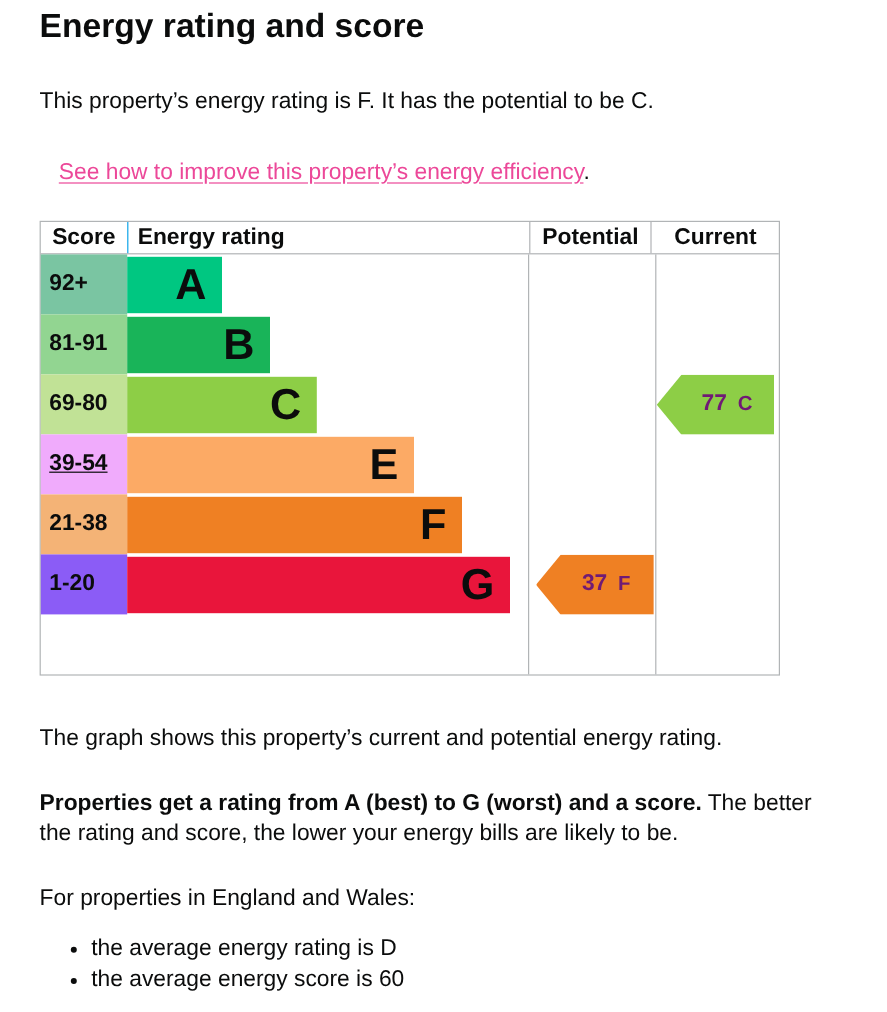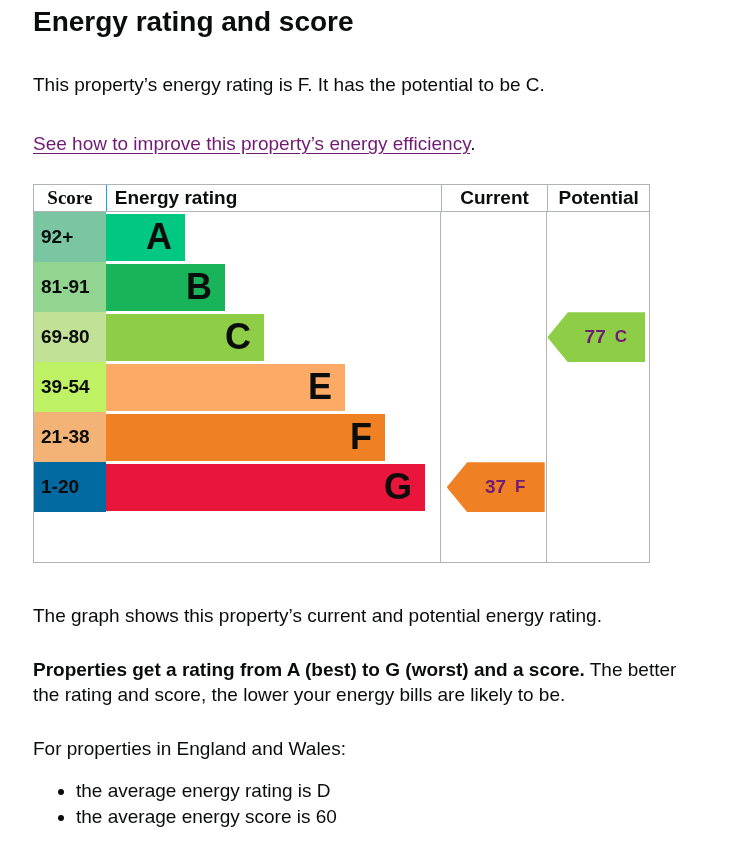--- a/index.html
+++ b/index.html
@@ -19,43 +19,44 @@
     margin-bottom: 34px;
   }
   .intro {
     font-size: 19px;
     line-height: 25px;
     margin-bottom: 34px;
     max-width: 660px;
   }
   .link-line { font-size: 19px; line-height: 25px; margin-bottom: 28px; }
   .improve-link {
-    color: #701a75;
+    color: #ec4899;
     text-decoration: underline;
     text-underline-offset: 3px;
     cursor: pointer;
+    margin-left: 16px;
   }
   .link-suffix { color: #0b0c0c; }
 
   
   .epc-table {
     width: 617px;
     border: 1px solid #b1b4b6;
     margin-bottom: 40px;
     background: #fff;
   }
   .epc-header {
     display: flex;
     height: 27px;
     border-bottom: 1px solid #b1b4b6;
     font-weight: 700;
     font-size: 19px;
   }
   .hcell { height: 100%; display: flex; align-items: center; justify-content: center; }
-  .hcell.h-score { width: 72px; font-family: Liberation Serif, serif; }
+  .hcell.h-score { width: 72px; }
   .hcell.h-rating { width: 336px; justify-content: flex-start; padding-left: 8px; border-left: 1px solid #0ea5e9; }
   .hcell.h-current { width: 107px; border-left: 1px solid #b1b4b6; }
   .hcell.h-potential { width: 102px; border-left: 1px solid #b1b4b6; }
 
   .epc-body { display: flex; height: 350px; }
   .left-block { width: 408px; border-right: 1px solid #b1b4b6; }
   .band-row { display: flex; height: 50px; align-items: center; }
   .band-score-cell {
     width: 72px; height: 50px;
     display: flex; align-items: center;
@@ -101,22 +102,22 @@
   <h1 class="page-title">Energy rating and score</h1>
 
   <p class="intro">This property’s energy rating is F. It has the potential to be C.</p>
 
   <p class="link-line"><a class="improve-link">See how to improve this property’s energy efficiency</a><span class="link-suffix">.</span></p>
 
   <div class="epc-table">
     <div class="epc-header">
       <div class="hcell h-score">Score</div>
       <div class="hcell h-rating">Energy rating</div>
+      <div class="hcell h-potential">Potential</div>
       <div class="hcell h-current">Current</div>
-      <div class="hcell h-potential">Potential</div>
     </div>
     <div class="epc-body">
       <div class="left-block">
           <div class="band-row">
     <div class="band-score-cell" style="background: rgb(122, 197, 162);">
       <span>92+</span>
     </div>
     <div class="band-bar" style="background: rgb(0, 199, 129); width: 79px;">
       <span class="band-letter">A</span>
     </div>
@@ -131,37 +132,37 @@
   </div>
           <div class="band-row">
     <div class="band-score-cell" style="background: rgb(193, 226, 150);">
       <span>69-80</span>
     </div>
     <div class="band-bar" style="background: rgb(141, 206, 70); width: 158px;">
       <span class="band-letter">C</span>
     </div>
   </div>
           <div class="band-row">
-    <div class="band-score-cell" style="background: #bef264;">
+    <div class="band-score-cell" style="background: #f0abfc; text-decoration: underline;">
       <span>39-54</span>
     </div>
     <div class="band-bar" style="background: rgb(252, 170, 101); width: 239px;">
       <span class="band-letter">E</span>
     </div>
   </div>
           <div class="band-row">
     <div class="band-score-cell" style="background: rgb(244, 179, 118); align-items: center;">
       <span>21-38</span>
     </div>
     <div class="band-bar" style="background: rgb(239, 128, 35); width: 279px;">
       <span class="band-letter">F</span>
     </div>
   </div>
           <div class="band-row">
-    <div class="band-score-cell" style="background: #0369a1;">
+    <div class="band-score-cell" style="background: #8b5cf6;">
       <span>1-20</span>
     </div>
     <div class="band-bar" style="background: rgb(233, 21, 59); width: 319px;">
       <span class="band-letter">G</span>
     </div>
   </div>
         </div>
       <div class="col-current">
         <div class="rating-arrow" style="background: rgb(239, 128, 35); top: 250px;">
           <span class="arrow-value">37</span>

